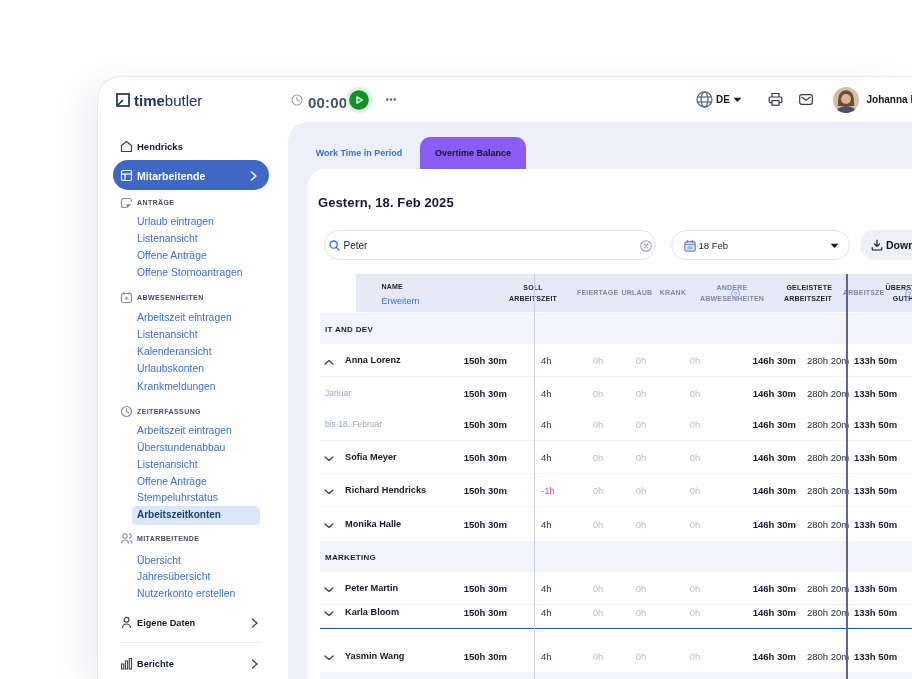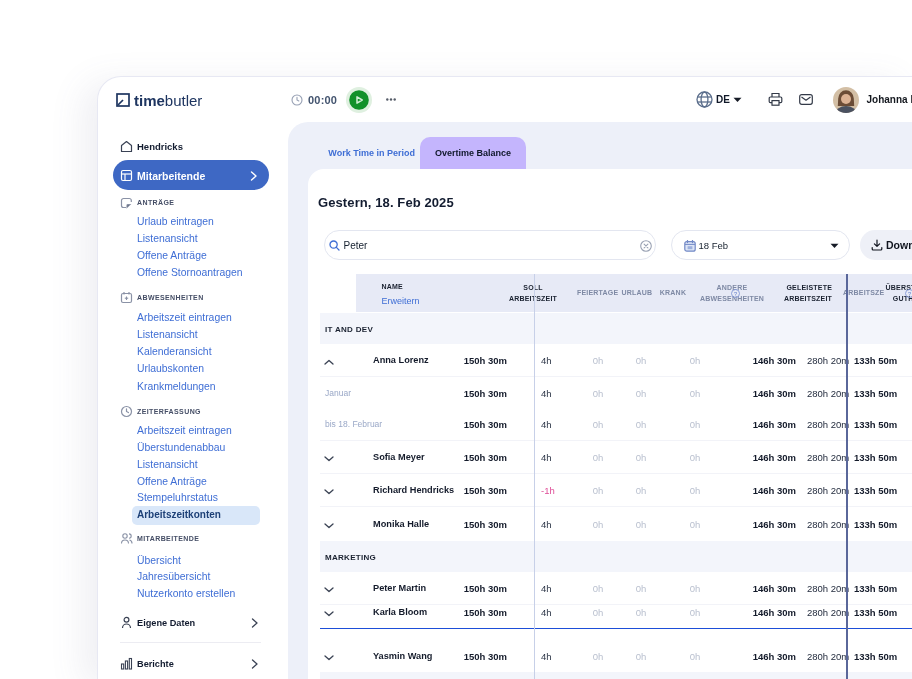--- a/index.html
+++ b/index.html
@@ -5,35 +5,35 @@
   * { margin:0; padding:0; box-sizing:border-box; }
   html,body { width:912px; height:679px; background:#ffffff; font-family:"Liberation Sans",sans-serif; overflow:hidden; position:relative; }
   .abs { position:absolute; }
   
   .card { position:absolute; left:97px; top:76px; width:815px; height:603px; background:#fff;
           border:1px solid #e7e8f3; border-right:none; border-bottom:none; border-radius:24px 0 0 0;
           box-shadow:-14px 6px 34px rgba(96,97,138,0.10); }
   
   .mainbg { position:absolute; left:288px; top:122px; right:0; bottom:0; background:#edf0f9; border-radius:20px 0 0 0; }
   .panel  { position:absolute; left:308px; top:169px; right:0; bottom:0; background:#ffffff; border-radius:16px 0 0 0; }
-  .tab-inactive { position:absolute; left:303px; top:148px; width:112px; text-align:right; font-size:9px; font-weight:700; color:#3f6ed5; }
-  .tab-active { position:absolute; left:420px; top:137px; width:106px; height:32px; background:#c4b5fd; border-radius:10px 10px 0 0;
+  .tab-inactive { position:absolute; left:303px; top:148px; width:112px; text-align:center; font-size:9px; font-weight:700; color:#3f6ed5; }
+  .tab-active { position:absolute; left:420px; top:137px; width:106px; height:32px; background:#8b5cf6; border-radius:10px 10px 0 0;
                 display:flex; align-items:center; justify-content:center; font-size:9px; font-weight:700; color:#10182b; }
   .h1 { position:absolute; left:318px; top:194.5px; font-size:13px; font-weight:700; color:#131c30; letter-spacing:0.1px; }
   
   .pill { position:absolute; top:230px; height:30px; background:#fff; border:1px solid #e3e6f0; border-radius:15px; }
   .search { left:324px; width:332px; }
   .datep  { left:671px; width:179px; }
   .dl { position:absolute; top:230px; left:860px; width:90px; height:30px; background:#eef0f7; border-radius:15px;
         display:flex; align-items:center; font-size:10.5px; font-weight:700; color:#10141f; }
   
   .trow { position:absolute; left:320px; width:592px; }
   .cell { position:absolute; top:50%; transform:translateY(-50%); white-space:nowrap; }
   .c-chev { left:4px; }
-  .c-name { left:25px; font-size:9.2px; font-weight:700; color:#141b2b;margin-left:28px; }
+  .c-name { left:25px; font-size:9.2px; font-weight:700; color:#141b2b; }
   .c-sub  { left:5px; font-size:8.5px; color:#9aa8c7; }
   .c-soll { left:87px; width:100px; text-align:right; font-size:9.5px; font-weight:700; color:#141b2b; }
   .c-fei  { left:221px; font-size:9.5px; color:#2b3446; }
   .c-url  { left:258px; width:40px; text-align:center; font-size:9.5px; color:#b8bfce; }
   .c-kra  { left:301px; width:40px; text-align:center; font-size:9.5px; color:#b8bfce; }
   .c-and  { left:355px; width:40px; text-align:center; font-size:9.5px; color:#b8bfce; }
   .c-gel  { left:396px; width:80px; text-align:right; font-size:9.5px; font-weight:700; color:#141b2b; }
   .c-arb  { left:487px; width:42px; overflow:hidden; font-size:9.5px; color:#232c3e; }
   .c-ueb  { left:534px; font-size:9.5px; font-weight:700; color:#141b2b; }
   .sect { position:absolute; left:320px; right:0; background:#f3f5fb; }
@@ -57,21 +57,21 @@
 <svg class="abs" style="left:116px;top:93px" width="14" height="14" viewBox="0 0 14 14">
   <rect x="1" y="1" width="12" height="12" fill="none" stroke="#1e3560" stroke-width="1.7"></rect>
   <line x1="7" y1="7" x2="2" y2="12" stroke="#1e3560" stroke-width="1.7"></line>
 </svg>
 <div class="abs" style="left:134px;top:92px;font-size:15px;color:#1e3560;"><b style="font-weight:800">time</b>butler</div>
 
 <svg class="abs" style="left:291px;top:94px" width="12" height="12" viewBox="0 0 12 12">
   <circle cx="6" cy="6" r="5" fill="none" stroke="#97a0b4" stroke-width="1.1"></circle>
   <path d="M6 3.4 V6 L7.8 7" fill="none" stroke="#97a0b4" stroke-width="1.1" stroke-linecap="round"></path>
 </svg>
-<div class="abs" style="left:308px;top:93.5px;font-size:11px;font-weight:700;color:#42536e;letter-spacing:0.2px">00:00</div>
+<div class="abs" style="left:308px;top:93.5px;font-size:15px;font-weight:700;color:#42536e;letter-spacing:0.2px">00:00</div>
 <svg class="abs" style="left:346px;top:87px" width="26" height="26" viewBox="0 0 26 26">
   <circle cx="13" cy="13" r="13" fill="#dff0e0"></circle>
   <circle cx="13" cy="13" r="9.8" fill="#12912a"></circle>
   <path d="M11 9.8 L16.2 13 L11 16.2 Z" fill="none" stroke="#cfeed4" stroke-width="1.5" stroke-linejoin="round"></path>
 </svg>
 <svg class="abs" style="left:385.5px;top:97.8px" width="10" height="3" viewBox="0 0 10 3">
   <circle cx="1.3" cy="1.5" r="1.2" fill="#555c68"></circle>
     <circle cx="5" cy="1.5" r="1.2" fill="#555c68"></circle>
     <circle cx="8.7" cy="1.5" r="1.2" fill="#555c68"></circle>
 </svg>

